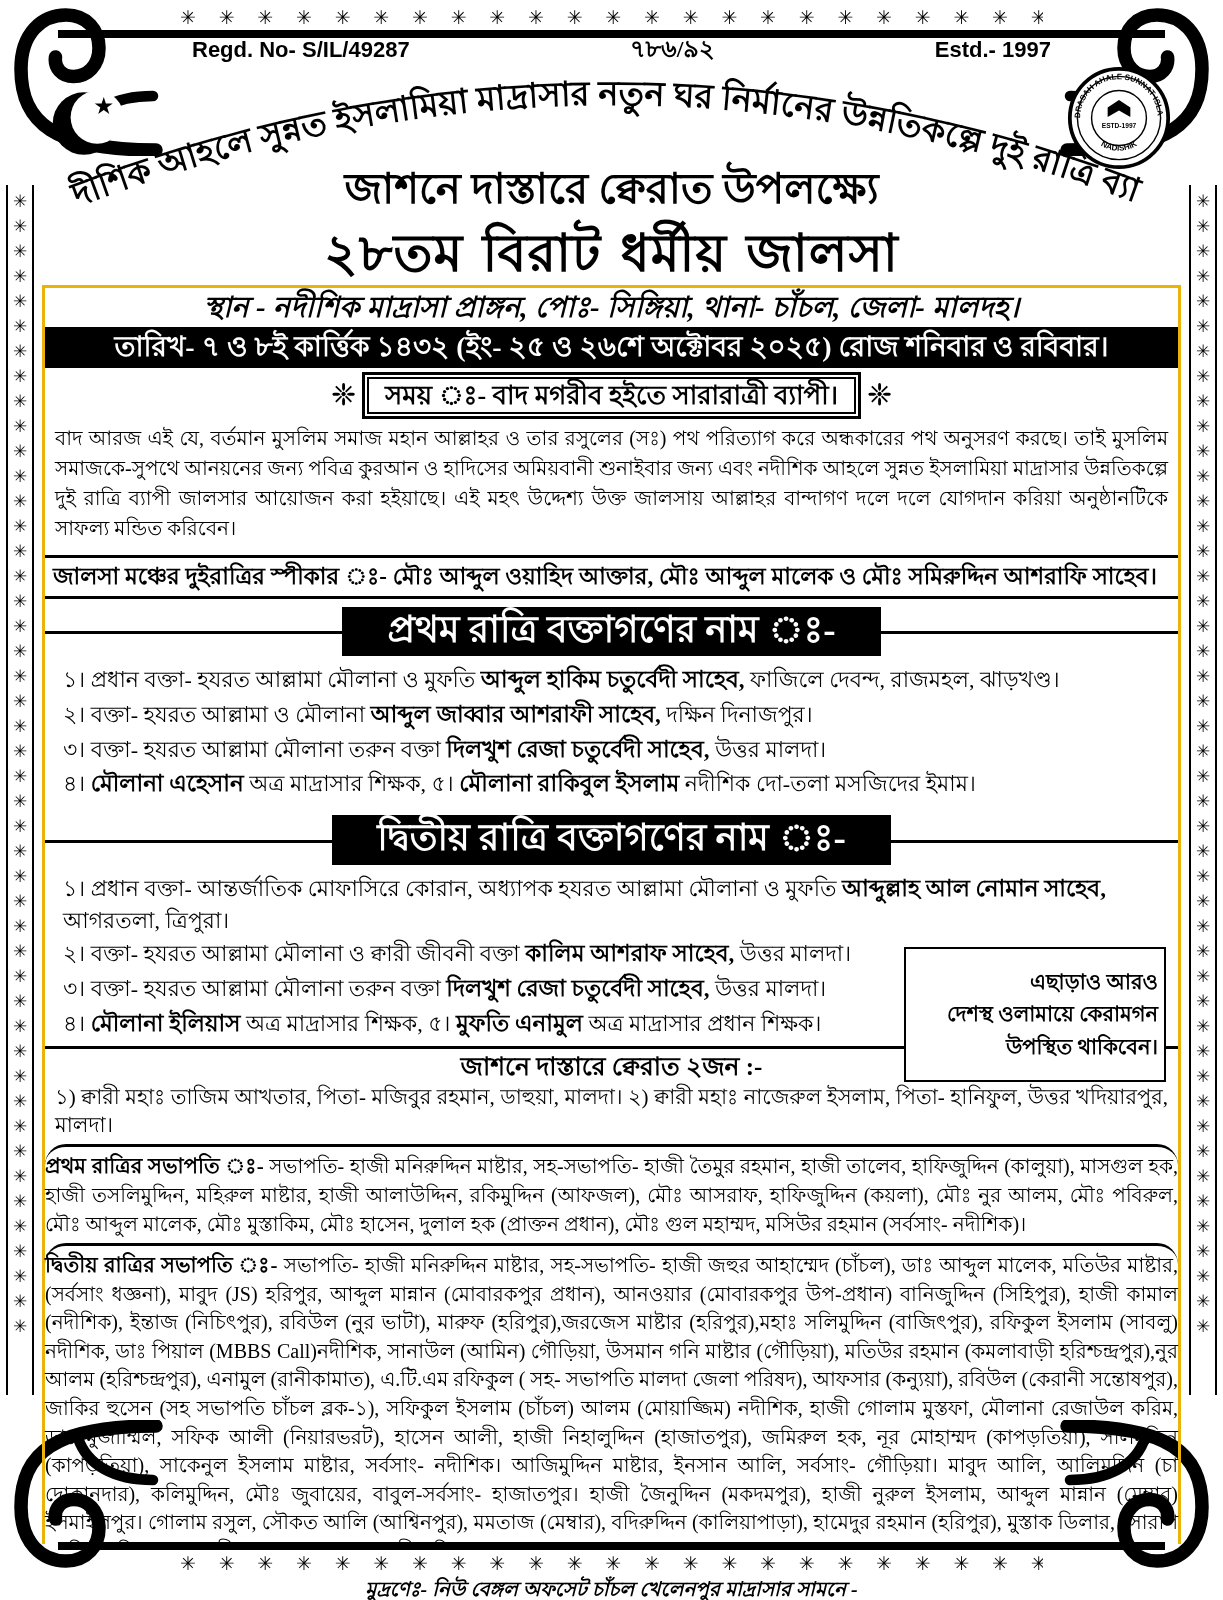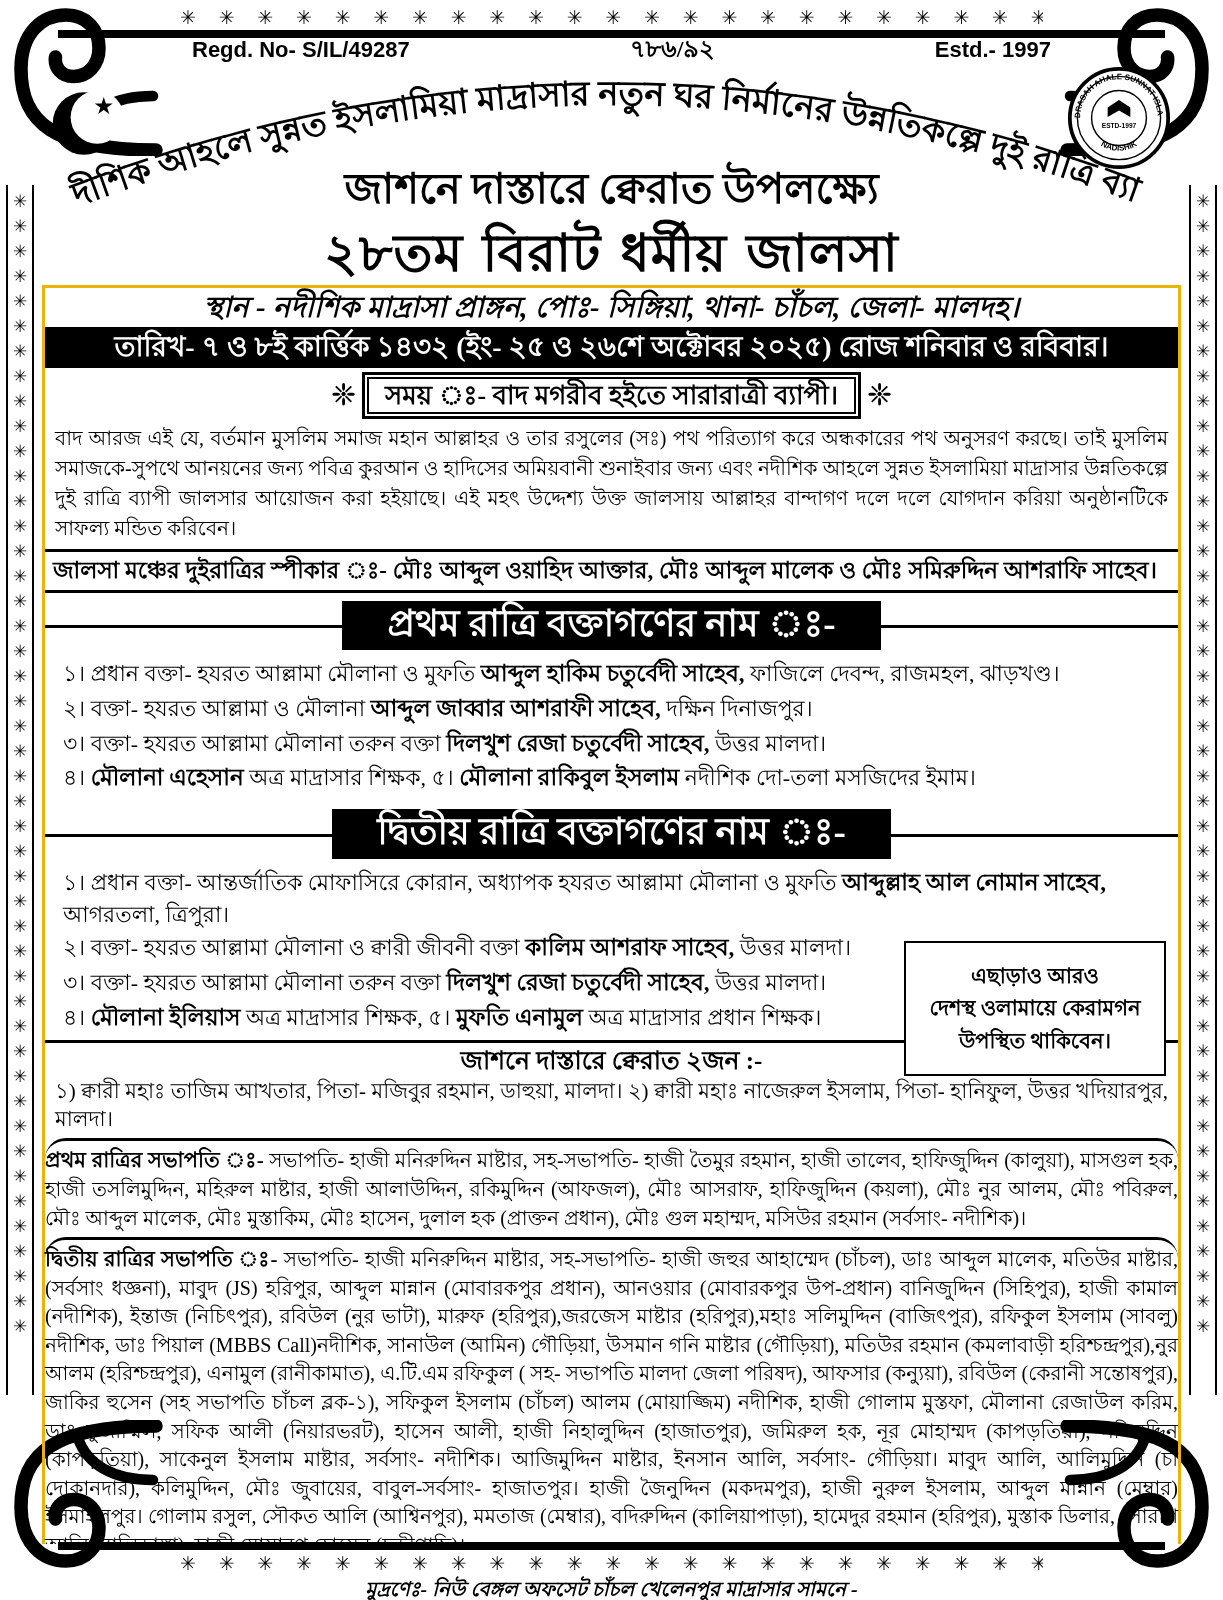--- a/index.html
+++ b/index.html
@@ -56,36 +56,36 @@
   .date-bar{background:#000;color:#fff;text-align:center;font-size:28px;
     font-weight:bold;padding:5px 2px;line-height:1.1;}
 
   .greet-row{display:flex;align-items:center;padding:4px 8px 2px;}
   .greeting{width:330px;font-size:19px;line-height:1.35;}
   .time-wrap{flex:1;display:flex;align-items:center;justify-content:center;gap:6px;}
   .time-orn{font-size:30px;line-height:1;}
   .time-box{border:3px solid #000;padding:2px;}
   .time-box .inner{border:2px solid #000;padding:1px 16px;font-size:26px;font-weight:bold;line-height:1.2;}
 
-  .intro{padding:2px 10px 6px;font-size:20px;line-height:1.5;text-align:justify;}
+  .intro{padding:2px 10px 12px;font-size:20px;line-height:1.5;text-align:justify;}
 
   .speakers{border-top:3px solid #000;border-bottom:3px solid #000;
     font-size:23px;font-weight:bold;padding:5px 8px;line-height:1.2;}
 
   .sec-heading{position:relative;text-align:center;margin:8px 0 4px;}
   .sec-heading::before{content:"";position:absolute;left:0;right:0;top:50%;border-top:3px solid #000;}
   .sec-heading span{position:relative;display:inline-block;background:#000;color:#fff;
     padding:3px 45px 6px;font-size:37px;font-weight:bold;line-height:1.1;}
 
   .night-list{padding:2px 10px 4px;font-size:22px;line-height:1.42;}
   .night-list .item{margin:2px 8px;}
   .night-list .item .b{font-size:23px;}
   .night2-wrap{position:relative;}
   .side-box{position:absolute;right:12px;top:78px;width:262px;border:2px solid #000;
-    padding:17px 6px;text-align:center;font-size:21px;font-weight:bold;line-height:1.55;background:#fff;}
+    padding:17px 6px;text-align:right;font-size:21px;font-weight:bold;line-height:1.55;background:#fff;}
   .night2-wrap .night-list .item:nth-child(n+2){padding-right:285px;}
 
   .qirat{border-top:3px solid #000;padding:2px 10px 5px;}
   .qirat .q-head{text-align:center;font-size:25px;font-weight:bold;line-height:1.25;}
   .qirat .q-line{font-size:21px;line-height:1.35;text-align:justify;}
 
   .presidents{border-top:3px solid #000;padding:4px 0;font-size:20px;line-height:1.43;text-align:justify;border-radius:21px;}
   .presidents .label{font-weight:bold;font-size:21px;}
 
   .footer{position:absolute;bottom:0;left:0;right:0;text-align:center;

